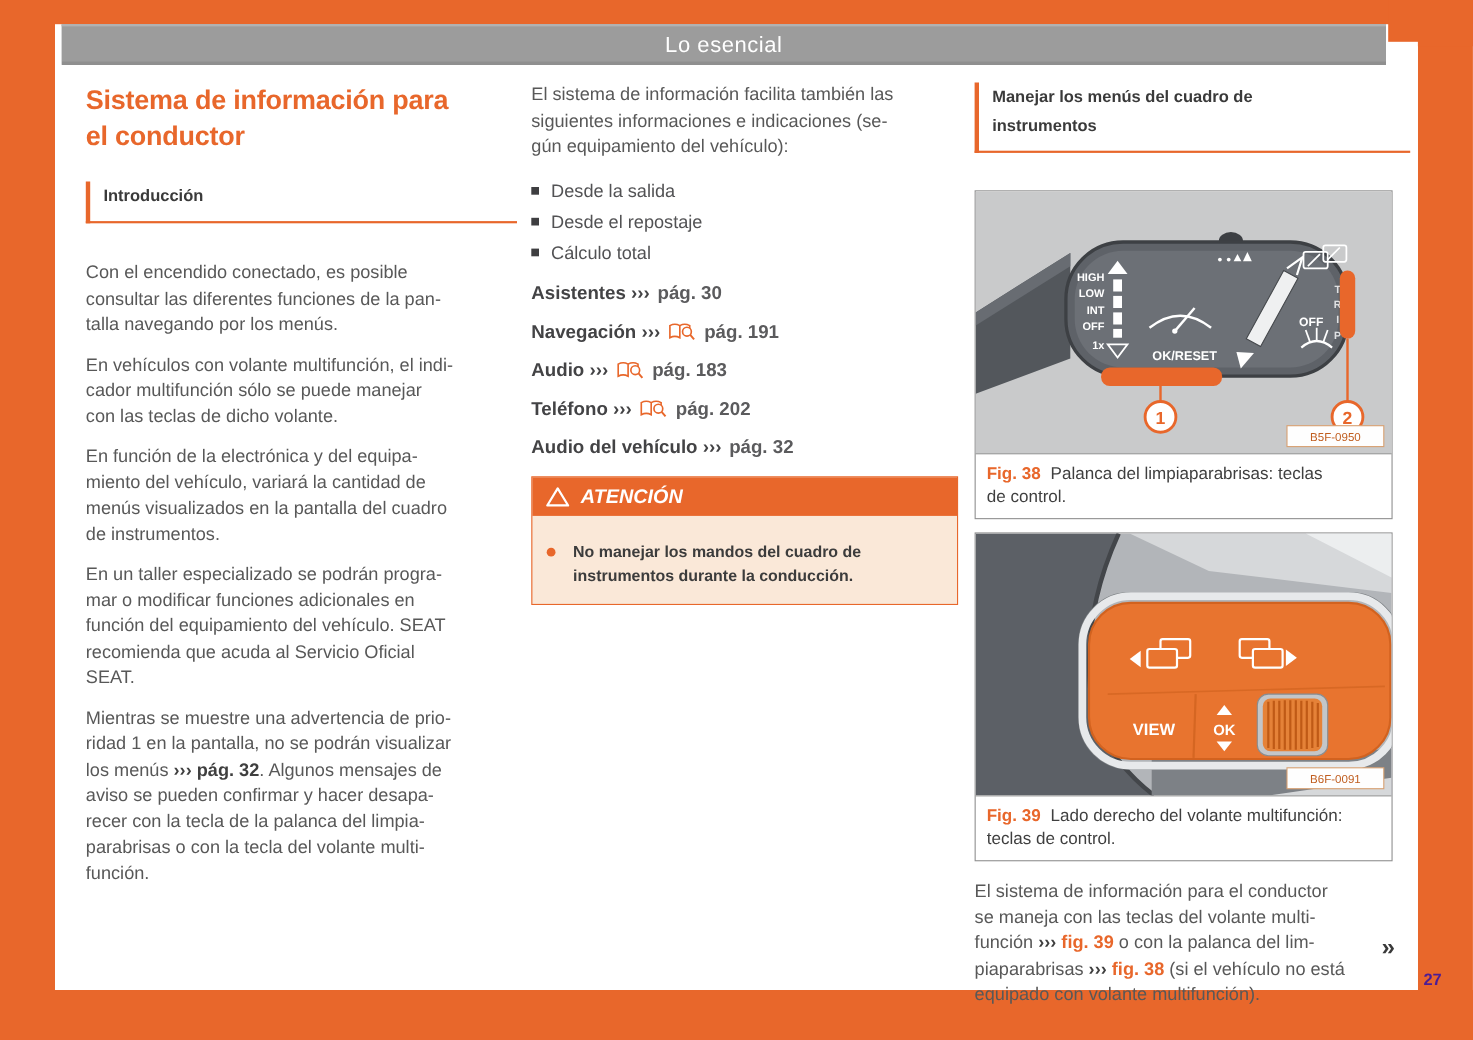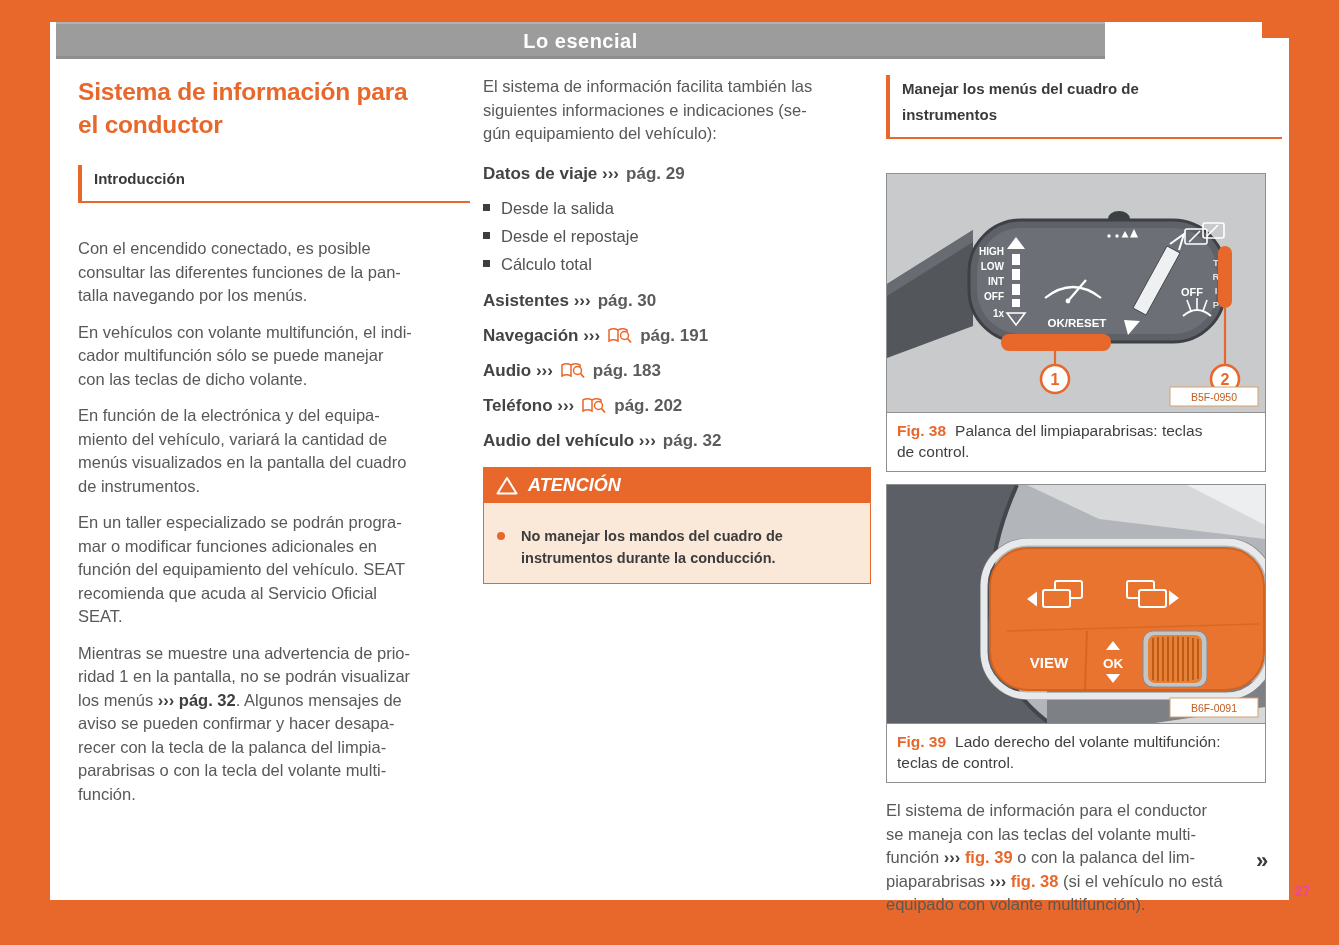--- a/index.html
+++ b/index.html
@@ -3,22 +3,22 @@
 <meta charset="utf-8">
 <style>
   html,body{margin:0;padding:0}
   body{
     width:1339px;height:945px;position:relative;overflow:hidden;
     background:#ffffff;font-family:"Liberation Sans",sans-serif;
   }
   .frame{position:absolute;background:#E8672B}
   #paper{position:absolute;left:50px;top:38px;width:1239px;height:862px;background:#fff}
   #header-bar{
-    position:absolute;left:56px;top:22px;width:1049px;height:35px;background:#9C9C9C;
-    color:#fff;font-weight:bold;font-size:20px;letter-spacing:.5px;
+    position:absolute;left:56px;top:22px;width:1204px;height:35px;background:#9C9C9C;
+    color:#fff;font-weight:normal;font-size:20px;letter-spacing:.5px;
     display:flex;align-items:center;justify-content:center;
     border-top:2px solid #b2b2b2;box-shadow:inset 0 -3px 0 #8f8f8f;
   }
   .col{position:absolute;top:75px}
   #col-left{left:78px;width:392px}
   #col-mid{left:483px;width:388px}
   #col-right{left:886px;width:396px}
   h1.doc-title{
     margin:0 0 24px 0;color:#E8672B;font-size:24.5px;line-height:33px;font-weight:bold;letter-spacing:-.2px;
   }
@@ -46,21 +46,21 @@
   .warn-body{padding:11px 13px 14px;font-size:14.5px;line-height:22px;font-weight:bold;color:#3C3C3C}
   .warn-bullet{display:flex;gap:16px;margin-top:11px}
   .wdot{flex:none;width:8px;height:8px;border-radius:50%;background:#E8672B;margin-top:7px}
   .figbox{border:1px solid #8f8f8f;background:#fff;width:378px}
   .figbox + .figbox{margin-top:12px}
   .figbox svg{display:block;border-bottom:1px solid #8f8f8f}
   .figcap{padding:7px 10px 9px;font-size:15.5px;line-height:21px;color:#3F3F3F}
   .figlab{color:#E8672B;font-weight:bold;margin-right:9px}
   #closing-para{margin-top:16px}
   #cont-mark{position:absolute;left:1256px;top:848px;font-size:22px;font-weight:bold;color:#3A3A3A}
-  #page-num{position:absolute;left:1294px;top:882px;font-size:15px;font-weight:bold;color:#ec4899}
+  #page-num{position:absolute;left:1294px;top:882px;font-size:15px;font-weight:bold;color:#4c1d95}
   svg text{font-family:"Liberation Sans",sans-serif}
 </style>
 </head>
 <body>
 
 <div class="frame" id="frame-top" style="left:0;top:0;width:1339px;height:22px"></div>
 <div class="frame" id="frame-left" style="left:0;top:0;width:50px;height:945px"></div>
 <div class="frame" id="frame-right" style="left:1289px;top:0;width:50px;height:945px"></div>
 <div class="frame" id="frame-bottom" style="left:0;top:900px;width:1339px;height:45px"></div>
 <div class="frame" id="frame-tr" style="left:1262px;top:0;width:77px;height:42px"></div>
@@ -77,24 +77,20 @@
   <p class="body">Con el encendido conectado, es posible<br>consultar las diferentes funciones de la pan-<br>talla navegando por los menús.</p>
   <p class="body">En vehículos con volante multifunción, el indi-<br>cador multifunción sólo se puede manejar<br>con las teclas de dicho volante.</p>
   <p class="body">En función de la electrónica y del equipa-<br>miento del vehículo, variará la cantidad de<br>menús visualizados en la pantalla del cuadro<br>de instrumentos.</p>
   <p class="body">En un taller especializado se podrán progra-<br>mar o modificar funciones adicionales en<br>función del equipamiento del vehículo. SEAT<br>recomienda que acuda al Servicio Oficial<br>SEAT.</p>
   <p class="body">Mientras se muestre una advertencia de prio-<br>ridad 1 en la pantalla, no se podrán visualizar<br>los menús <strong class="dk">››› pág. 32</strong>. Algunos mensajes de<br>aviso se pueden confirmar y hacer desapa-<br>recer con la tecla de la palanca del limpia-<br>parabrisas o con la tecla del volante multi-<br>función.</p>
 </div>
 
 <div class="col" id="col-mid">
   <p class="body" style="margin-bottom:16px">El sistema de información facilita también las<br>siguientes informaciones e indicaciones (se-<br>gún equipamiento del vehículo):</p>
 
-  <div class="menu-line">
-    <span>Datos de viaje ›››</span>
-    <span class="pg">pág. 29</span>
-  </div>
   <div class="sq-item">
       <span class="sq"></span>
       <span>Desde la salida</span>
     </div>
   <div class="sq-item">
       <span class="sq"></span>
       <span>Desde el repostaje</span>
     </div>
   <div class="sq-item">
       <span class="sq"></span>

